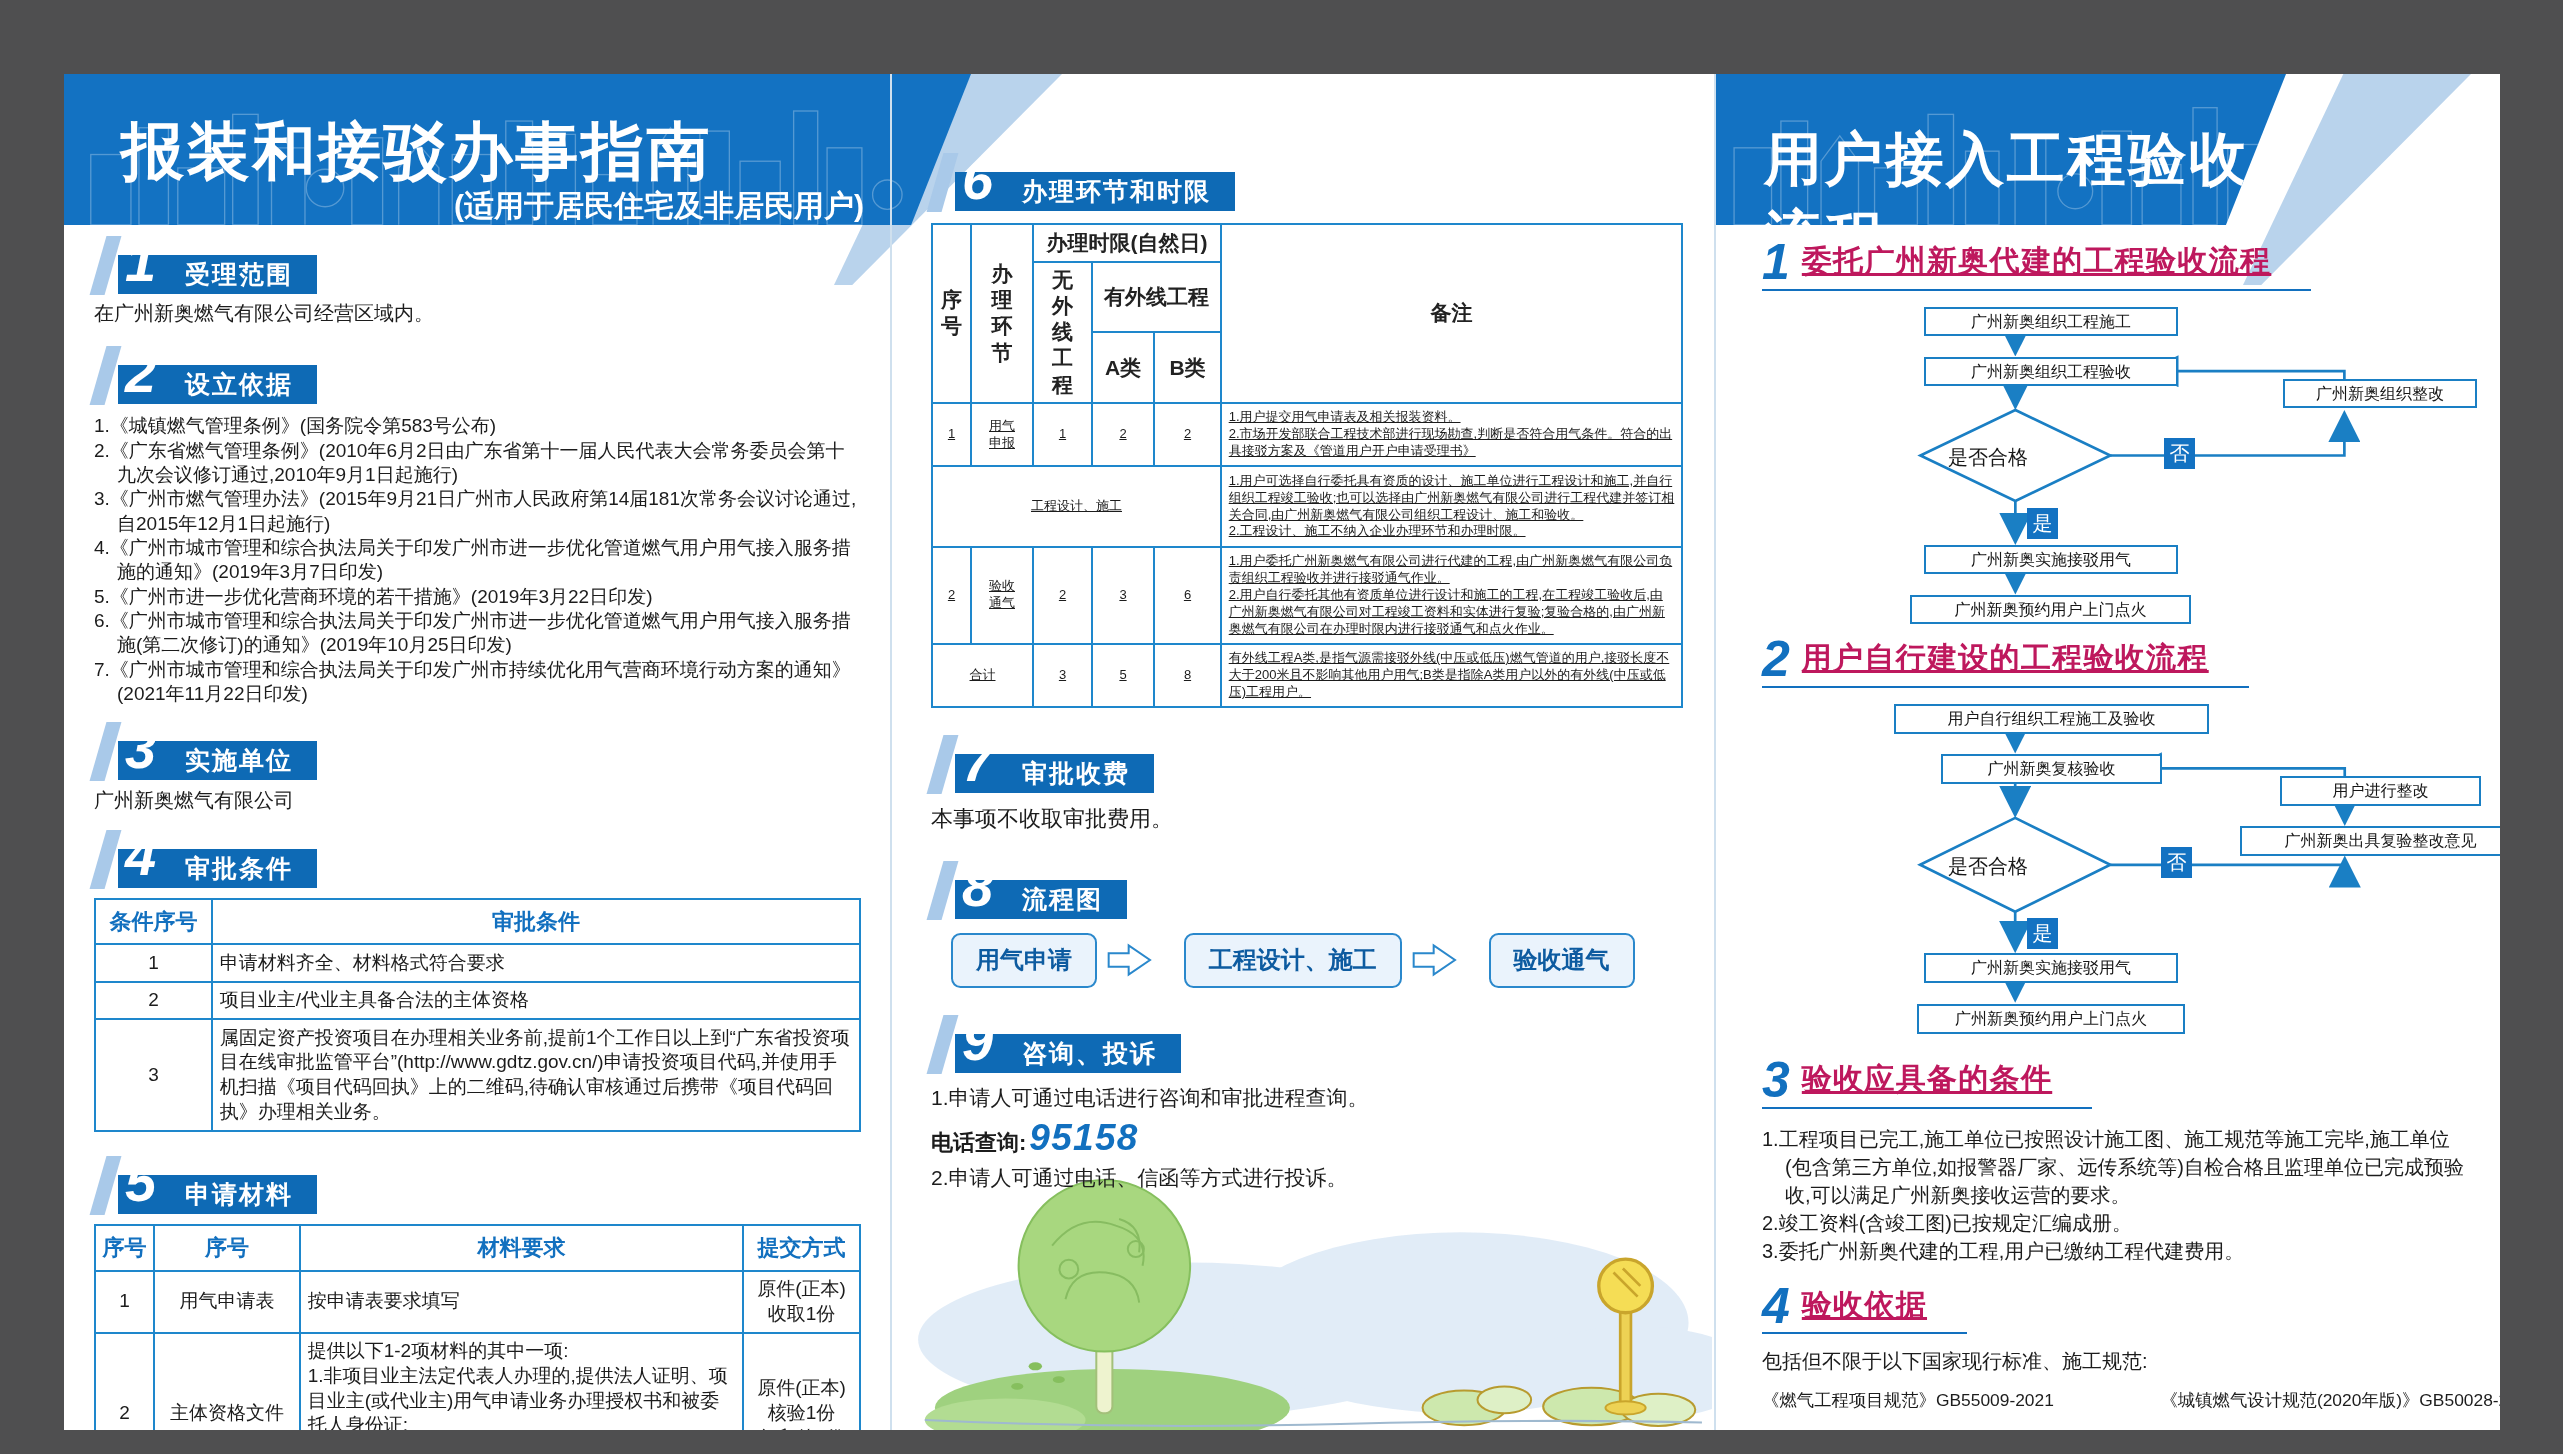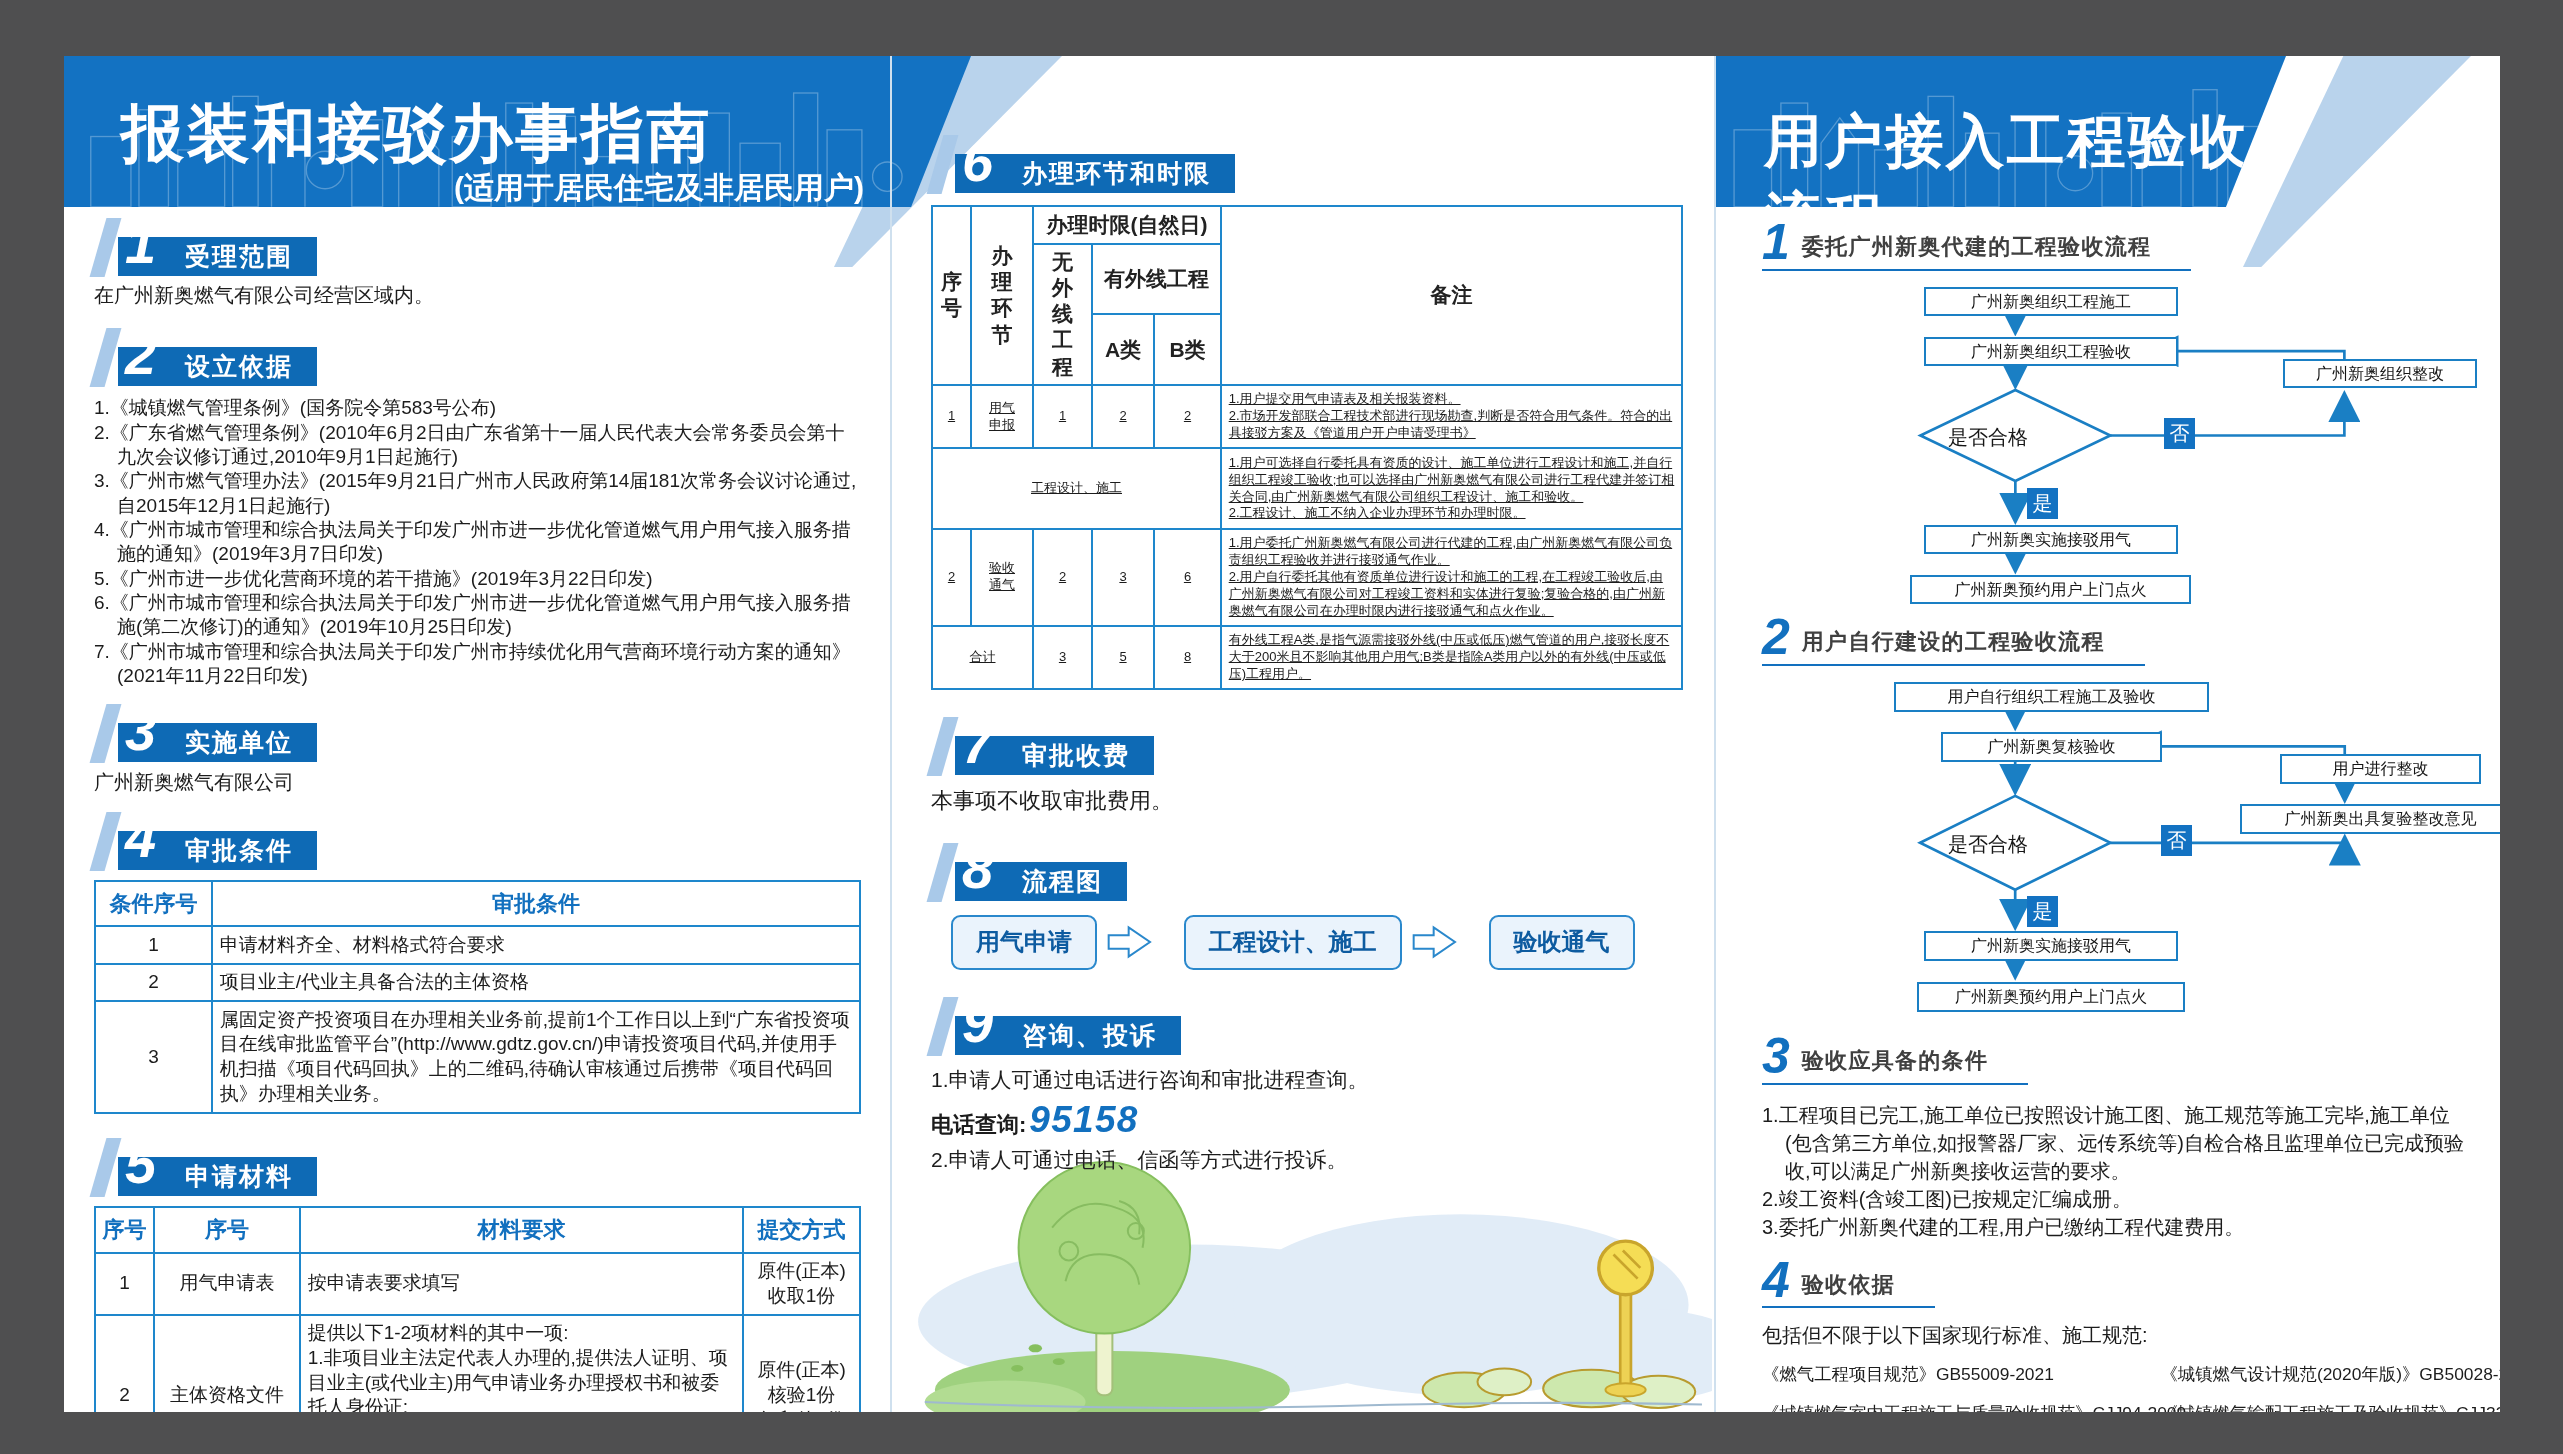--- a/index.html
+++ b/index.html
@@ -1,18 +1,18 @@
 <!DOCTYPE html>
 <html style="font-size:10.7px"><head>
 <meta charset="utf-8">
 <style>
   * { box-sizing: border-box; margin: 0; padding: 0; }
   body { margin:0; background:#4f4f50; font-family:"Liberation Sans", sans-serif; }
   .stage { position:relative; width:2563px; height:1455px; background:#4f4f50; overflow:hidden; }
-  .sheet { position:absolute; left:64px; top:56px; width:2436px; height:1356px; background:#ffffff; overflow:hidden; }
+  .sheet { position:absolute; left:64px; top:74px; width:2436px; height:1356px; background:#ffffff; overflow:hidden; }
   .fold { position:absolute; top:0; bottom:0; width:2px; background:#cfe0ee; z-index:40; }
 
   
   .band { position:absolute; top:0; height:151px; background:#1372c2; z-index:2; }
   .band-light { position:absolute; top:0; height:211px; background:#b9d3ec; z-index:1; }
   .skyline { position:absolute; bottom:0; left:0; opacity:.28; z-index:1; }
   .band-title { position:absolute; color:#fff; font-weight:bold; letter-spacing:2.7px; z-index:3; }
   .band-sub { position:absolute; color:#fff; font-weight:bold; z-index:3; }
 
   
@@ -20,21 +20,21 @@
   .sh-slash { position:absolute; left:4px; top:0; width:14.7px; height:59px; background:#a9c9e9; transform:skewX(-16deg); }
   .sh-box { position:absolute; left:24px; top:19px; height:39px; background:#0e6ab5; color:#fff;
             font-size:25px; font-weight:bold; line-height:39px; padding:0 24px 0 67px; letter-spacing:2px; white-space:nowrap; }
   .sh-num { position:absolute; left:31px; top:-5.4px; font-size:56px; line-height:63px; font-style:italic;
             font-weight:bold; color:#fff; z-index:2; }
 
   
   .rh { display:flex; align-items:flex-end; gap:12px; border-bottom:2.7px solid #1270bf;
         padding:0 40px 6.7px 0; width:fit-content; }
   .rh-num { font-size:50px; line-height:39px; font-style:italic; font-weight:bold; color:#1270bf; }
-  .rh-title { font-size:22px; font-weight:bold; color:#404040; letter-spacing:1.3px; white-space:nowrap; }
+  .rh-title { font-size:30px; font-weight:bold; color:#be185d; letter-spacing:1.3px; white-space:nowrap;text-decoration:underline; }
 
   
   .panel { position:absolute; top:0; bottom:0; z-index:10; }
   .p-left  { left:0; width:827px; padding:151px 30px 0 30px; }
   .p-mid   { left:827px; width:824px; padding:79px 32px 0 40px; }
   .p-right { left:1650px; width:785px; padding:151px 27px 0 48px; }
 
   .body-text { font-size:20px; color:#1c1c1c; line-height:1.35; }
   .law-list { list-style:none; }
   .law-list li { font-size:19px; color:#1c1c1c; line-height:1.28; padding-left:23px; text-indent:-23px; }

